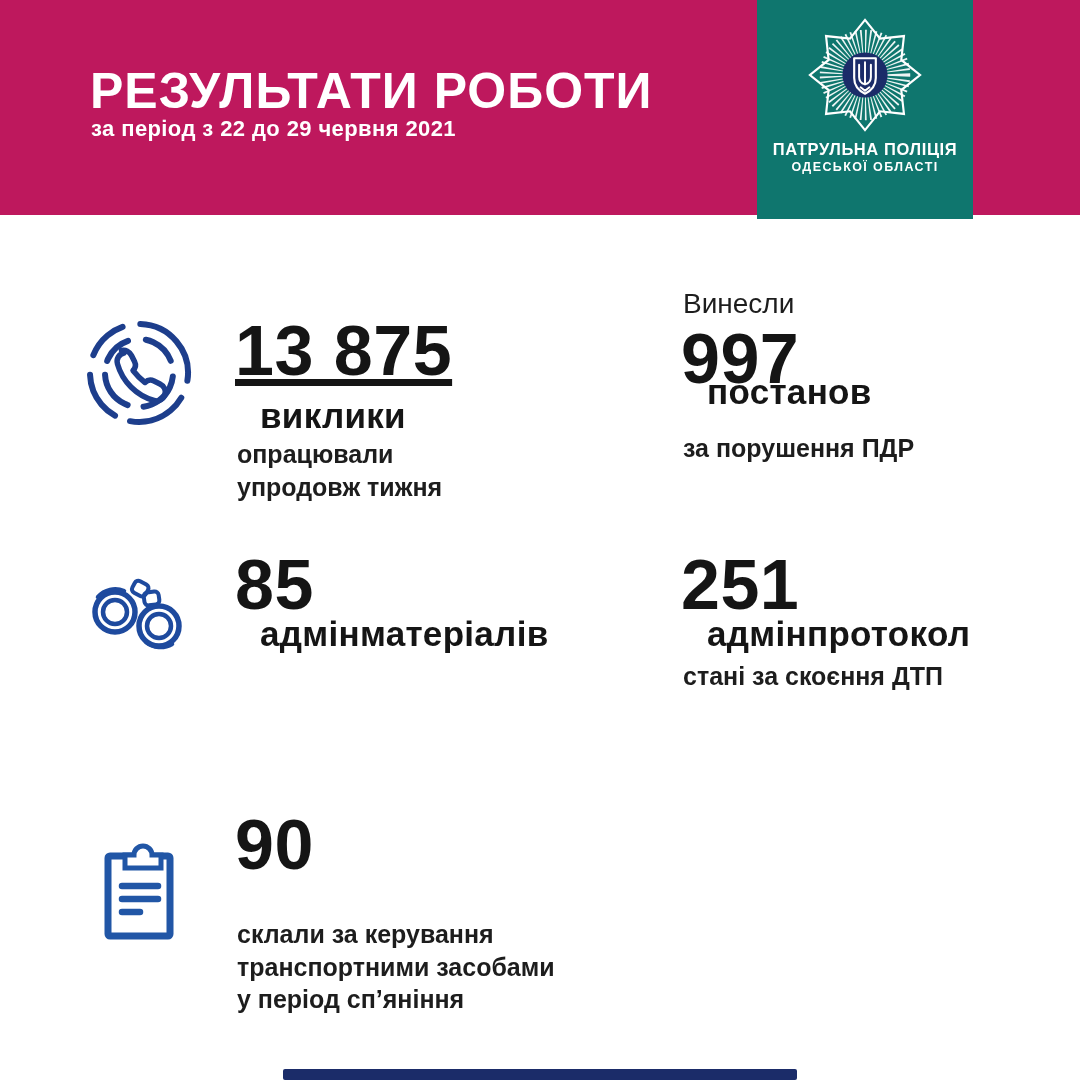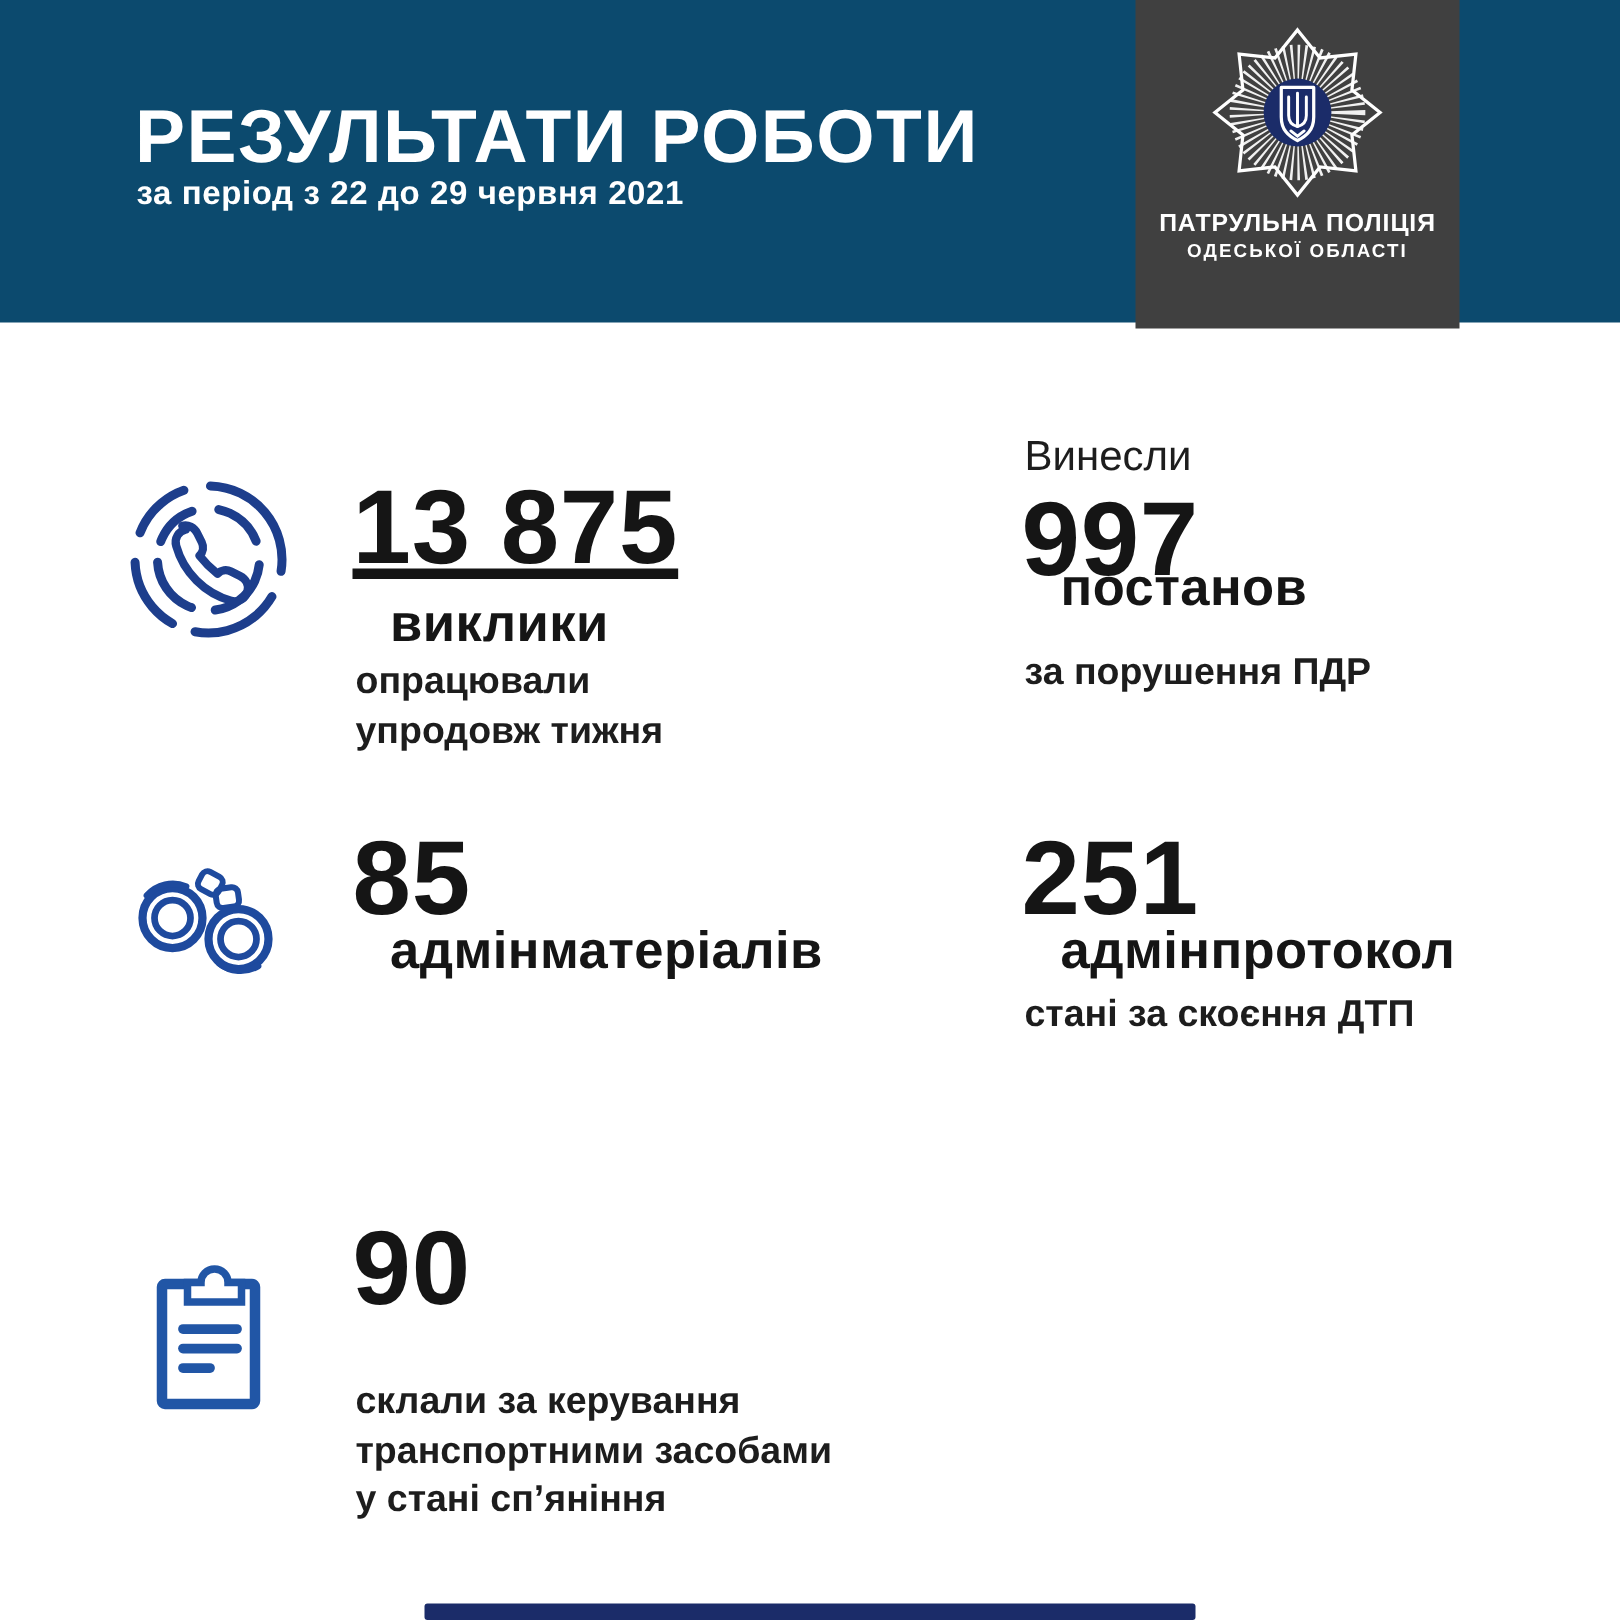--- a/index.html
+++ b/index.html
@@ -12,21 +12,21 @@
     overflow: hidden;
     font-family: "Liberation Sans", "DejaVu Sans", sans-serif;
     margin: 0 auto;
   }
 
   
   .banner {
     position: absolute;
     left: 0; top: 0;
     width: 1080px; height: 215px;
-    background: #0c4a6e;
+    background: #be185d;
   }
   .banner-title {
     position: absolute;
     left: 90px; top: 62px;
     font-size: 50px;
     font-weight: 700;
     letter-spacing: 1px;
     color: #ffffff;
     white-space: nowrap;
   }
@@ -38,21 +38,21 @@
     letter-spacing: 0.4px;
     color: #ffffff;
     white-space: nowrap;
   }
 
   
   .emblem-box {
     position: absolute;
     left: 757px; top: 0;
     width: 216px; height: 219px;
-    background: #404040;
+    background: #0f766e;
     display: flex;
     flex-direction: column;
     align-items: center;
   }
   .emblem-star { margin-top: 16px; }
   .org-line1 {
     margin-top: 6px;
     font-size: 16.5px;
     font-weight: 700;
     letter-spacing: 0.6px;
@@ -184,17 +184,17 @@
     <path d="M25 26 v-13 h9 a9 9 0 0 1 18 0 h9 v13 z" fill="#ffffff" stroke="#2156A6" stroke-width="5"></path>
     <g stroke="#2156A6" stroke-width="6.5" stroke-linecap="round">
       <line x1="22" y1="44" x2="58" y2="44"></line>
       <line x1="22" y1="57" x2="58" y2="57"></line>
       <line x1="22" y1="70" x2="40" y2="70"></line>
     </g>
   </svg>
   <div class="stat-number" style="left:235px; top:810px;">90</div>
   <div class="stat-desc" style="left:237px; top:918px;">склали за керування
 транспортними засобами
-у стані сп’яніння</div>
+у період сп’яніння</div>
 
   <div class="footer-bar"></div>
 
 </div>
 
 </body></html>

